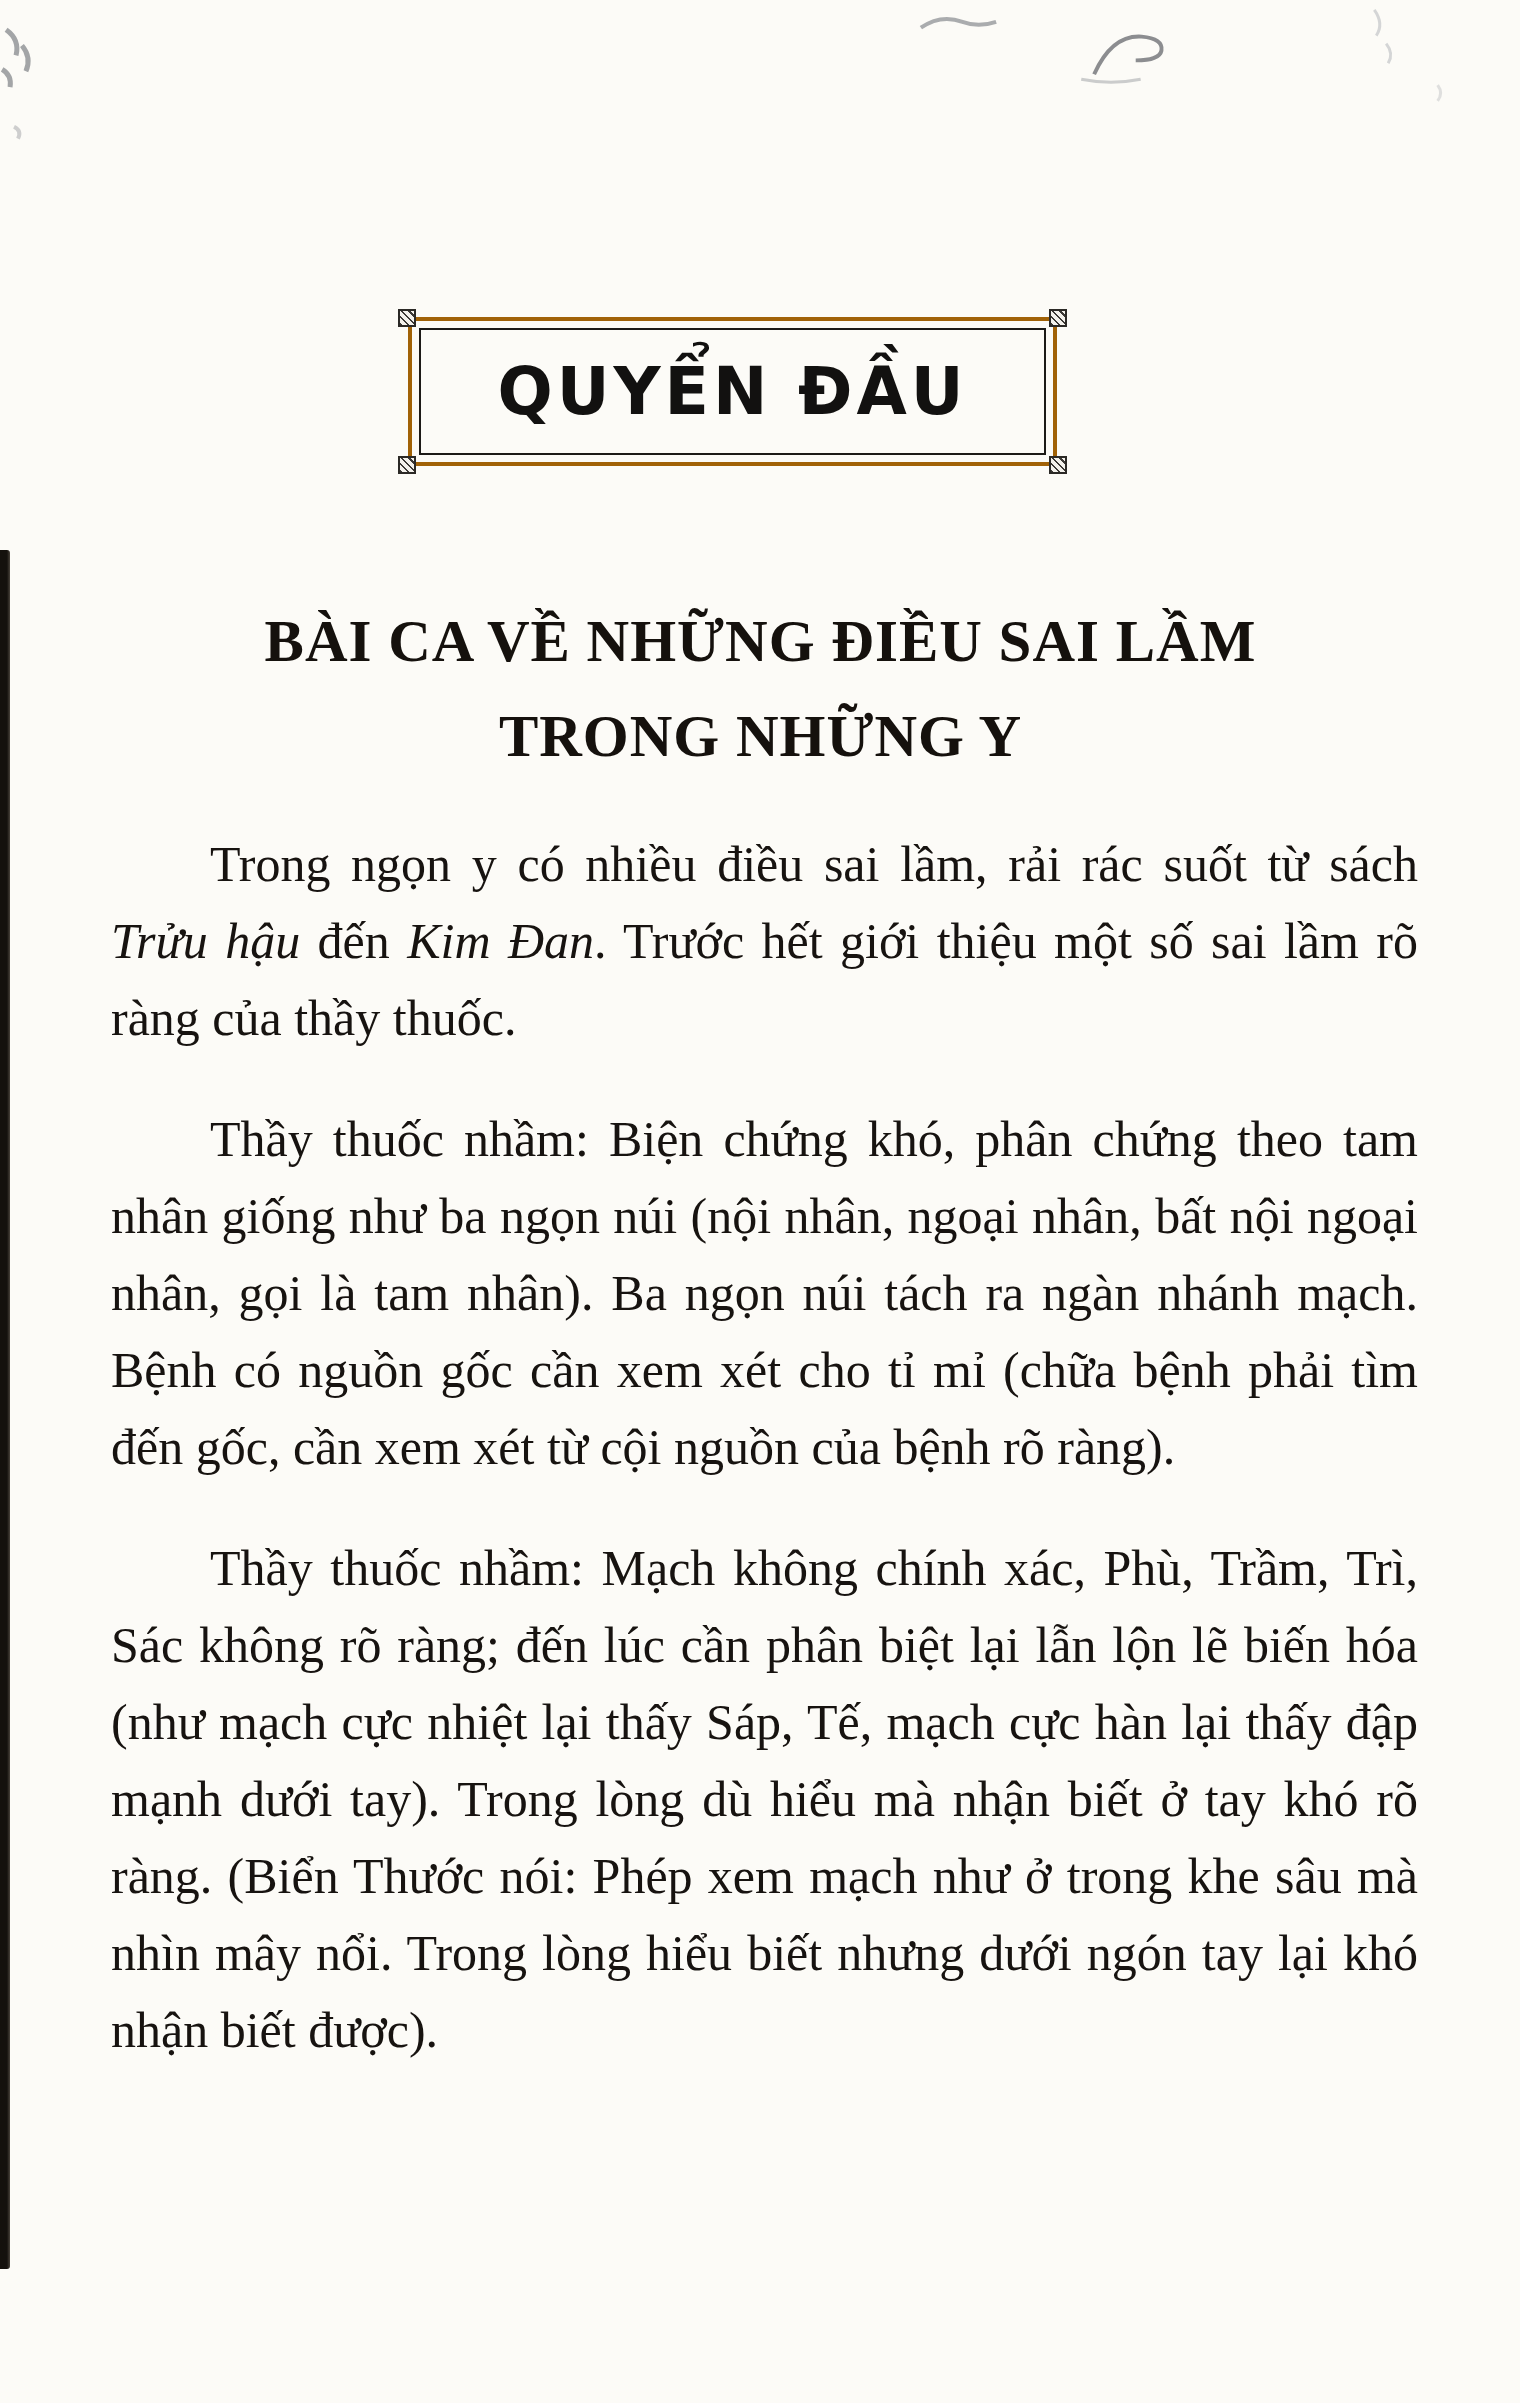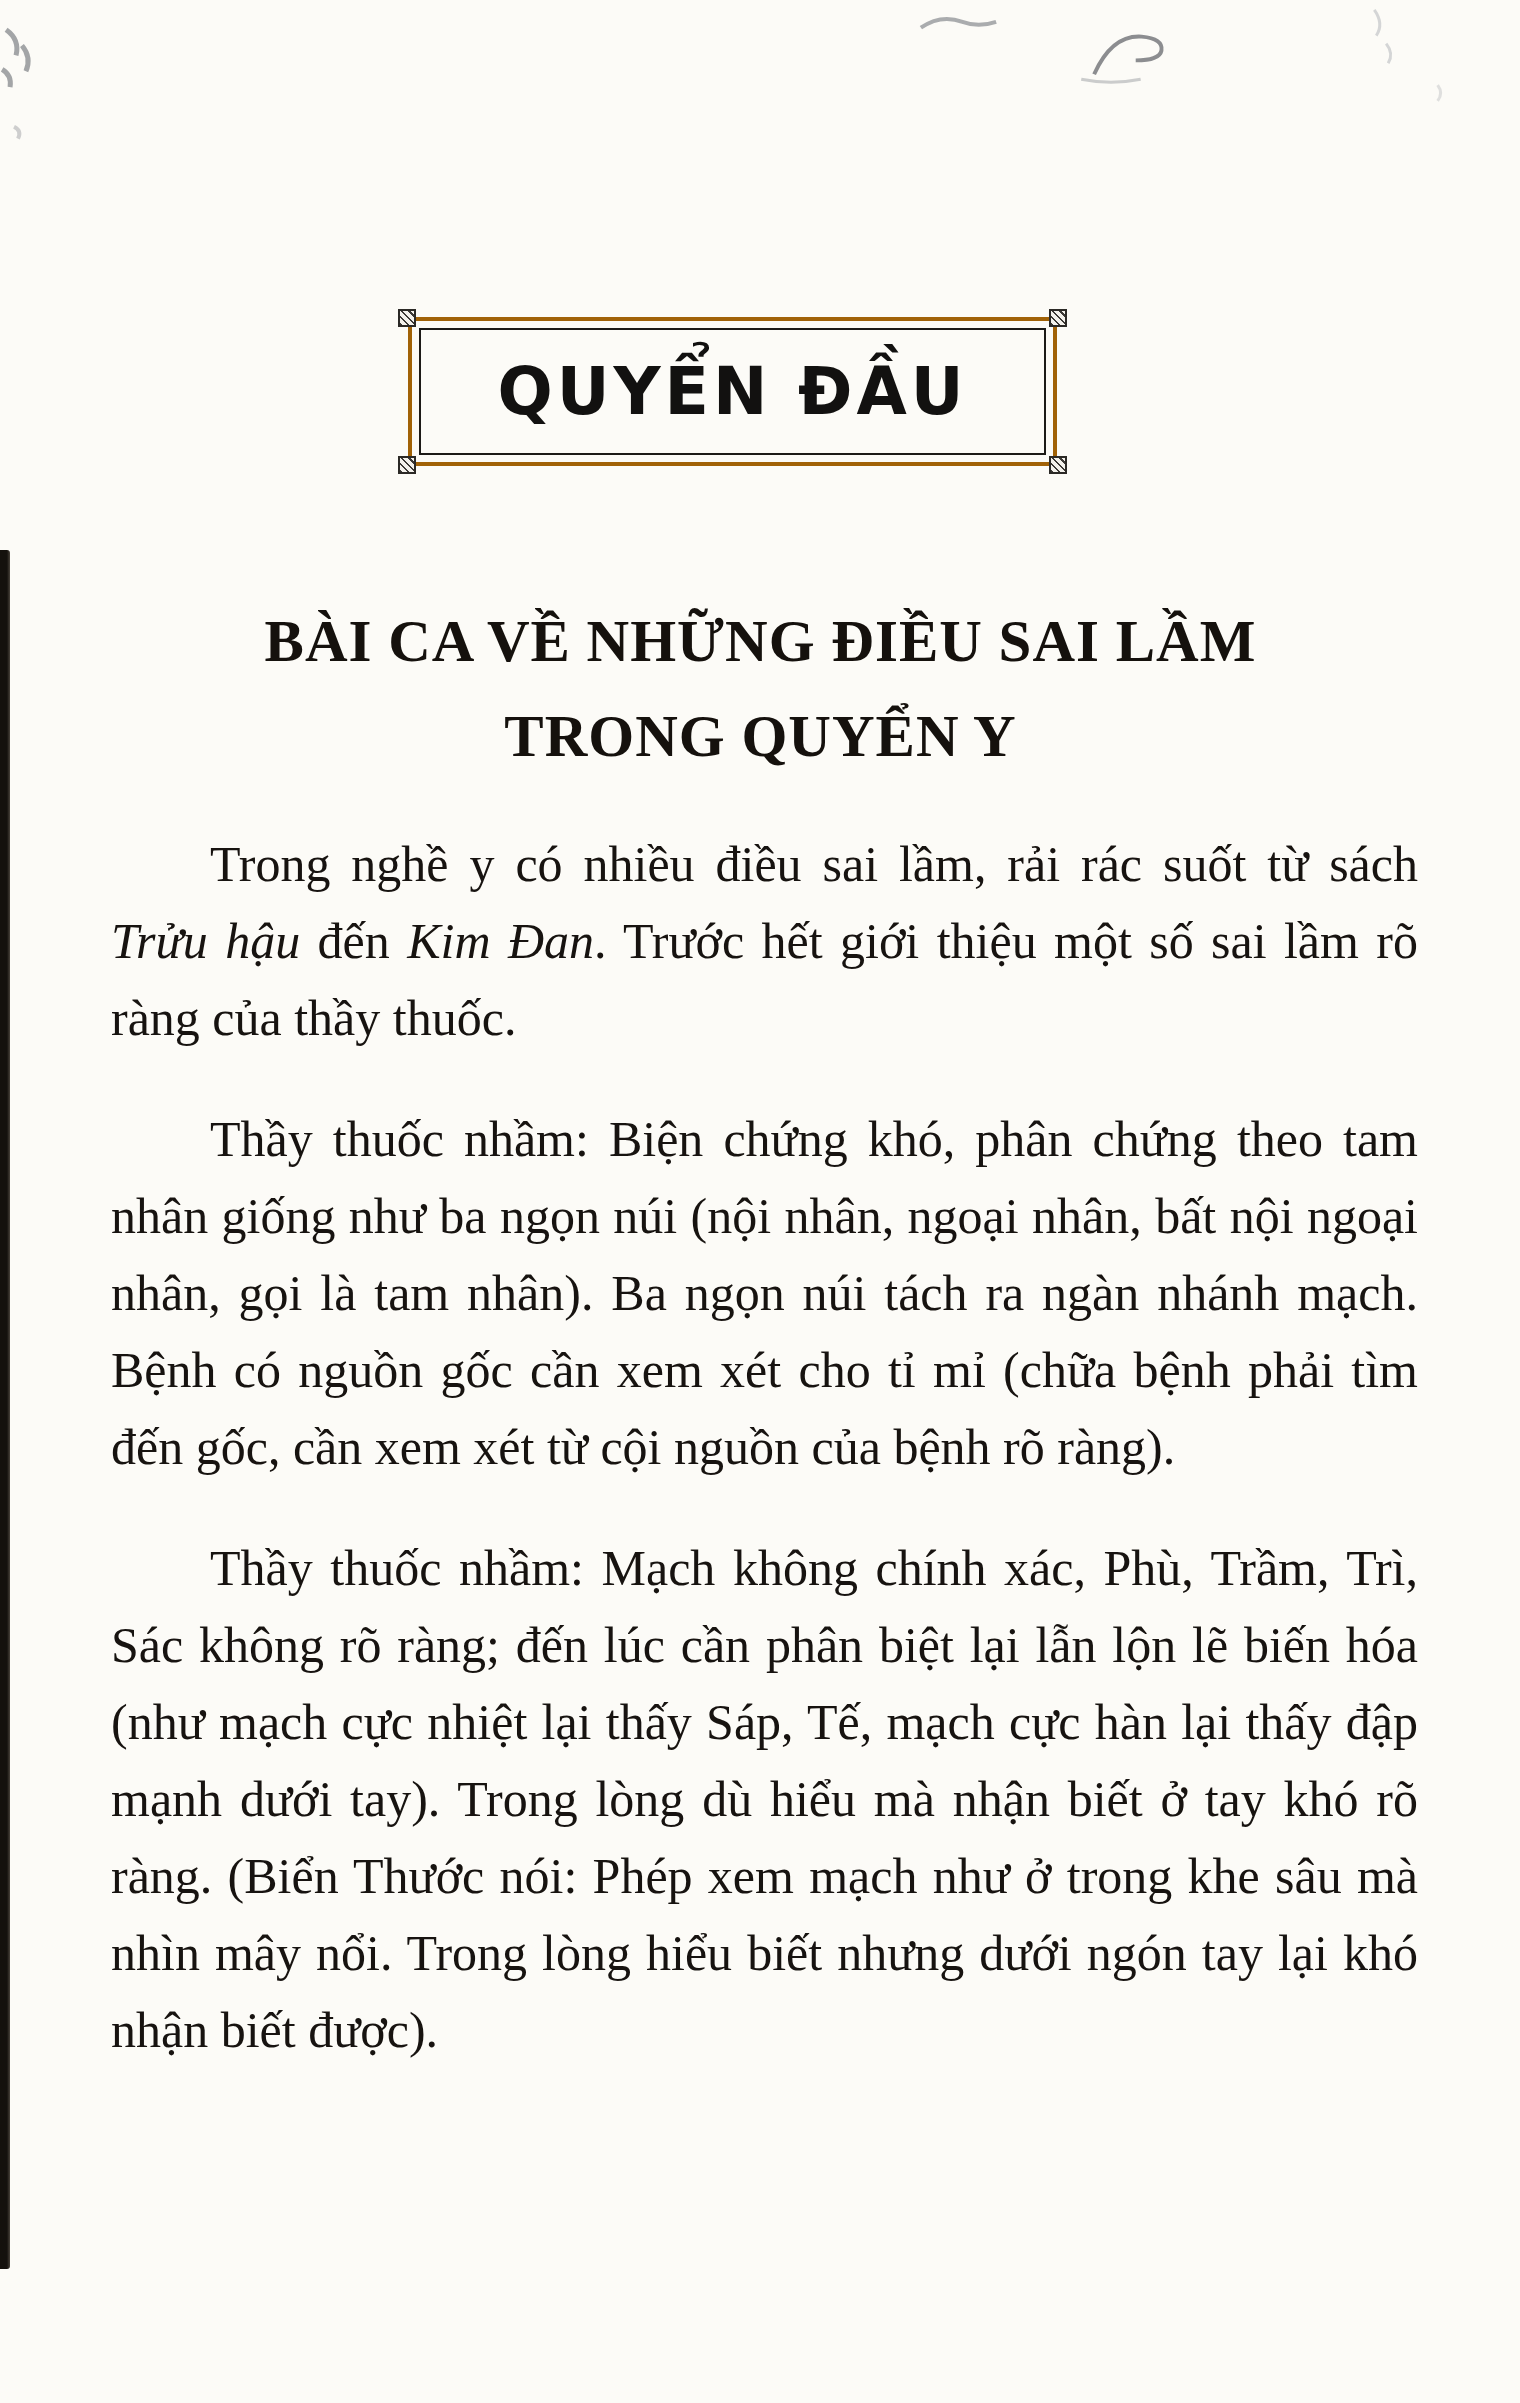--- a/index.html
+++ b/index.html
@@ -106,25 +106,25 @@
     <span class="corner tr"></span>
     <span class="corner bl"></span>
     <span class="corner br"></span>
     <div class="volume-box-inner">
       <span class="volume-title">QUYỂN ĐẦU</span>
     </div>
   </div>
 
   <h1 class="chapter-heading">
     <span>BÀI CA VỀ NHỮNG ĐIỀU SAI LẦM</span>
-    <span>TRONG QUYỂN Y</span>
+    <span>TRONG NHỮNG Y</span>
   </h1>
 
   <div class="body-text">
-    <p class="para"><span>Trong nghề y có nhiều điều sai lầm, rải rác suốt từ sách </span><em>Trửu hậu</em><span> đến </span><em>Kim Đan</em><span>. Trước hết giới thiệu một số sai lầm rõ ràng của thầy thuốc.</span></p>
+    <p class="para"><span>Trong ngọn y có nhiều điều sai lầm, rải rác suốt từ sách </span><em>Trửu hậu</em><span> đến </span><em>Kim Đan</em><span>. Trước hết giới thiệu một số sai lầm rõ ràng của thầy thuốc.</span></p>
 
     <p class="para">Thầy thuốc nhầm: Biện chứng khó, phân chứng theo tam nhân giống như ba ngọn núi (nội nhân, ngoại nhân, bất nội ngoại nhân, gọi là tam nhân). Ba ngọn núi tách ra ngàn nhánh mạch. Bệnh có nguồn gốc cần xem xét cho tỉ mỉ (chữa bệnh phải tìm đến gốc, cần xem xét từ cội nguồn của bệnh rõ ràng).</p>
 
     <p class="para">Thầy thuốc nhầm: Mạch không chính xác, Phù, Trầm, Trì, Sác không rõ ràng; đến lúc cần phân biệt lại lẫn lộn lẽ biến hóa (như mạch cực nhiệt lại thấy Sáp, Tế, mạch cực hàn lại thấy đập mạnh dưới tay). Trong lòng dù hiểu mà nhận biết ở tay khó rõ ràng. (Biển Thước nói: Phép xem mạch như ở trong khe sâu mà nhìn mây nổi. Trong lòng hiểu biết nhưng dưới ngón tay lại khó nhận biết được).</p>
   </div>
 
 </div>
 
 
 </body></html>

